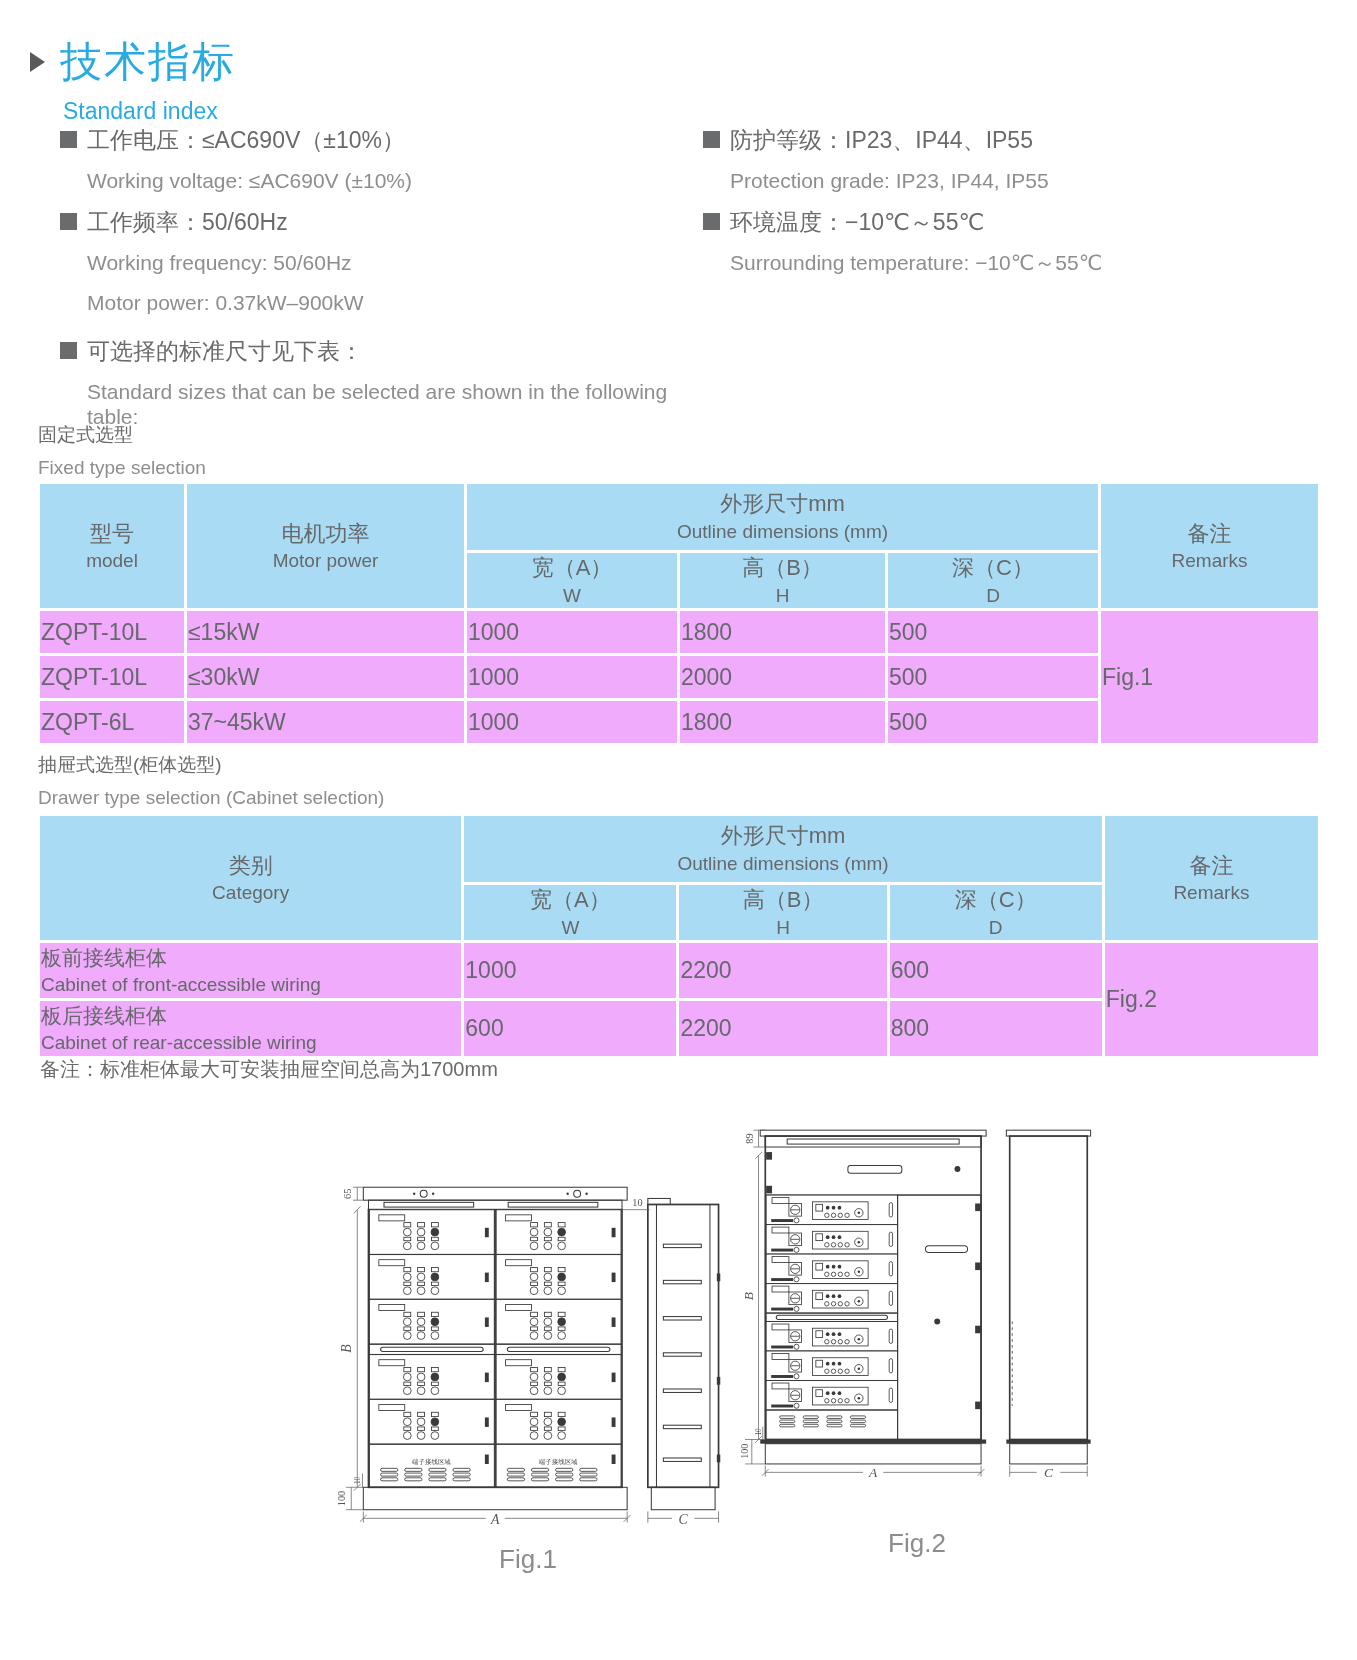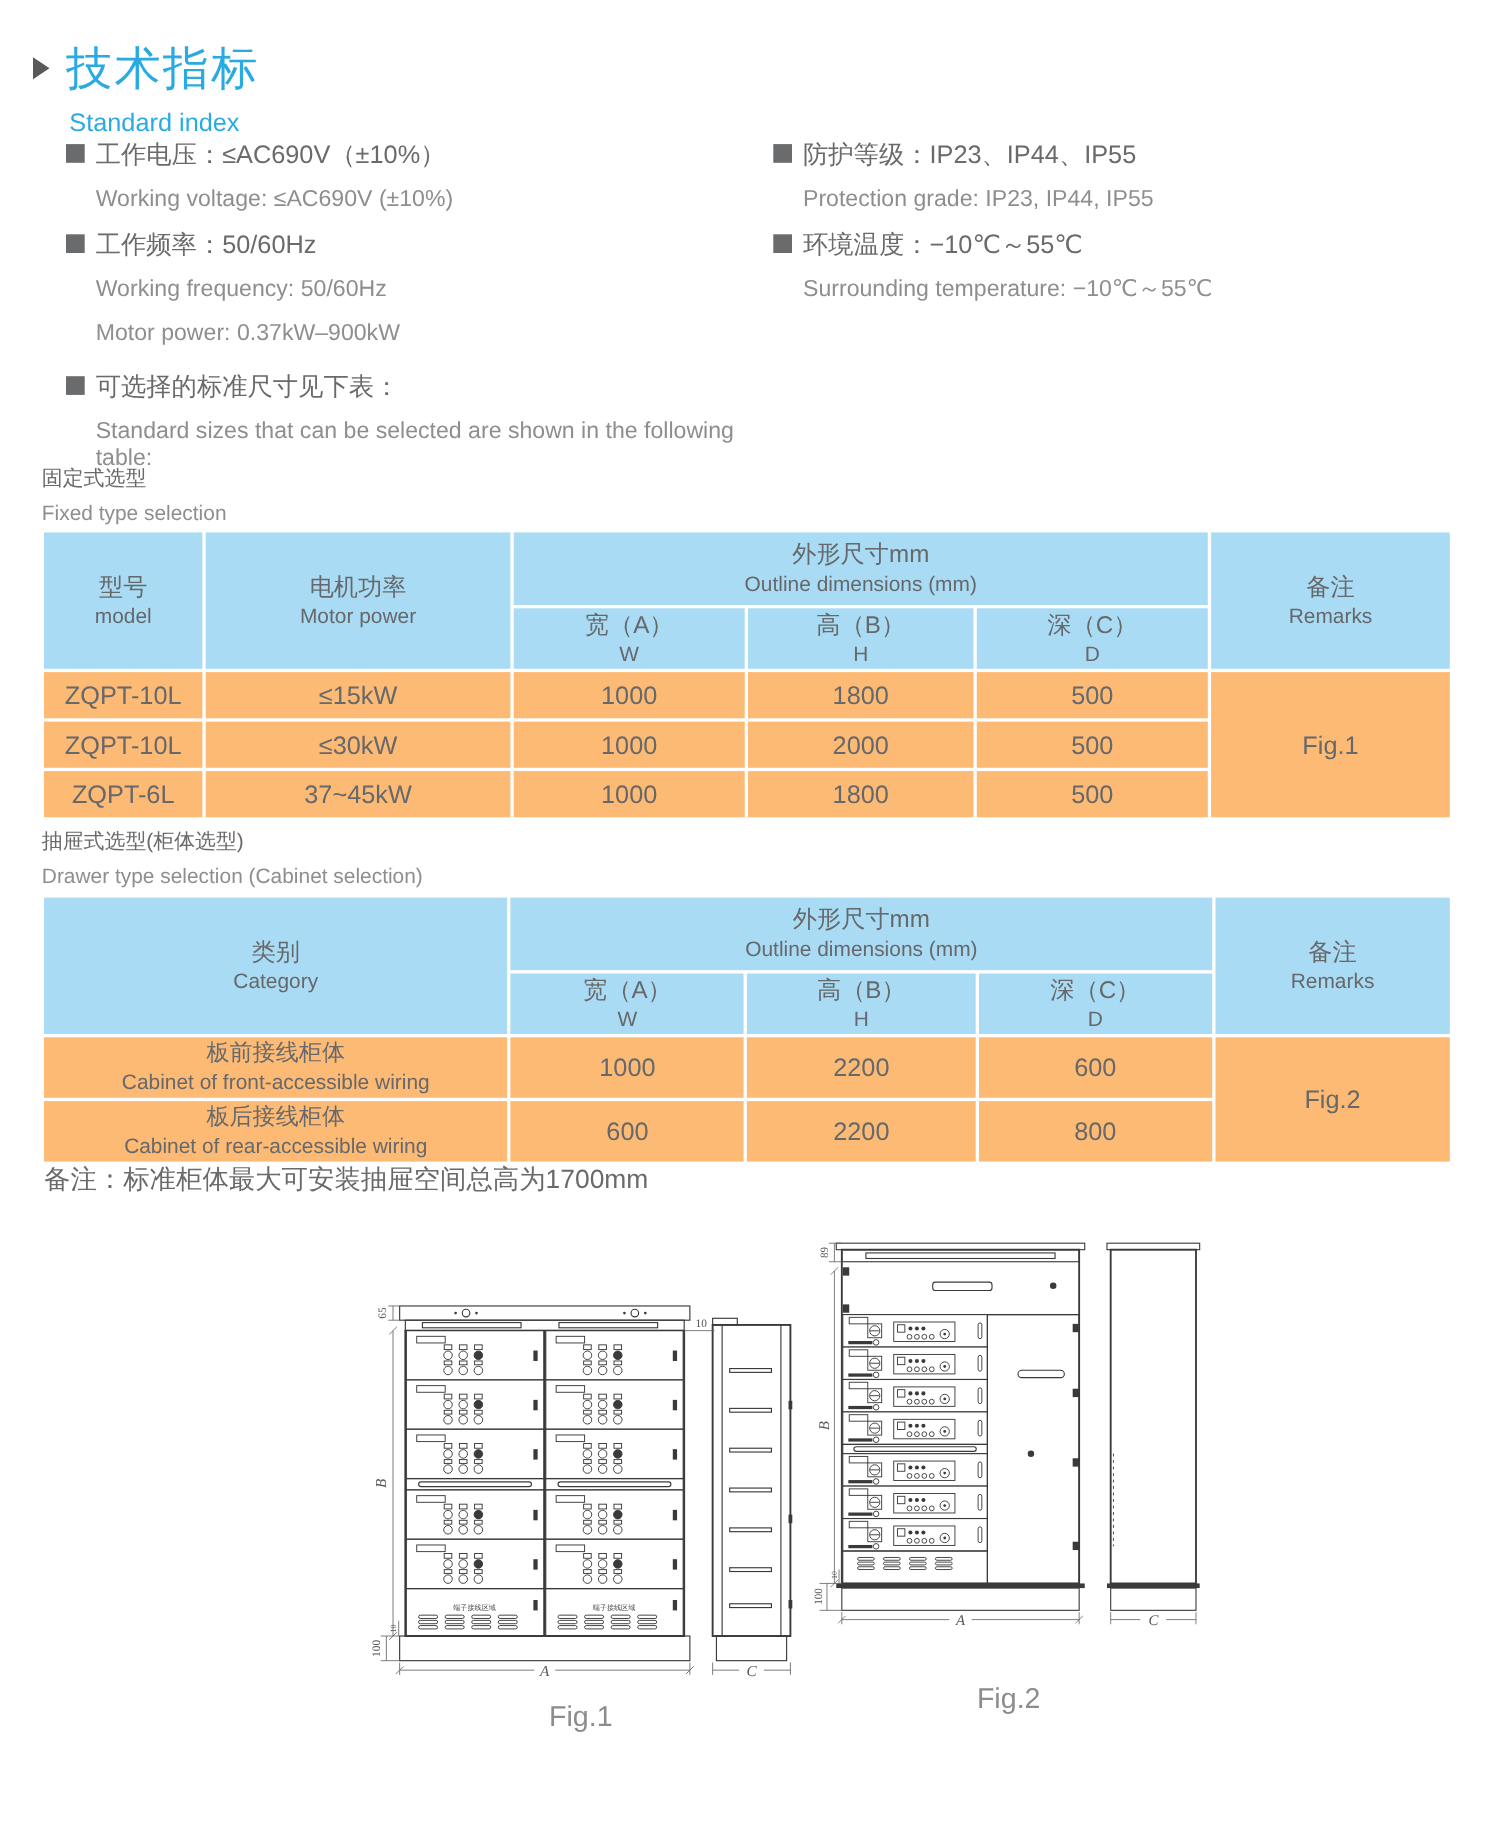--- a/index.html
+++ b/index.html
@@ -29,33 +29,33 @@
   .section-label .en{font-size:19px;color:#8d8e90;margin-top:9px;}
   .section-fixed{top:422px;}
   .section-drawer{top:752px;}
 
   
   .spec-table{position:absolute;left:37px;border-collapse:separate;border-spacing:3px;
               table-layout:fixed;width:1284px;}
   .table-fixed{top:481px;}
   .table-drawer{top:813px;}
   .spec-table th{background:#a9dcf4;font-weight:400;color:#66686b;text-align:center;vertical-align:middle;}
-  .spec-table td{background:#fdba74;color:#66686b;text-align:center;vertical-align:middle;font-size:23px;}
+  .spec-table td{background:#f0abfc;color:#66686b;vertical-align:middle;font-size:23px;}
   .spec-table .zh{font-size:22px;line-height:1.25;}
   .spec-table .en{font-size:19px;line-height:1.2;margin-top:3px;}
   tr.h1>th{height:64px;}
   tr.h2>th{height:52px;}
   .table-fixed tr.body>td{height:40px;}
   .table-drawer tr.body>td{height:53px;}
   .cell-2line .zh{font-size:21px;}
   .cell-2line .en{font-size:19px;}
 
   
   .note{position:absolute;left:40px;top:1056px;}
-  .note .zh{font-size:24px;color:#696a6c;}
+  .note .zh{font-size:20px;color:#696a6c;}
   .note .en{font-size:20px;color:#8d8e90;margin-top:8px;}
 
   
   .figures{position:absolute;left:0;top:1115px;width:1357px;height:545px;padding-left:44px;}
   .fig-wrap{position:absolute;text-align:center;}
   .fig1-wrap{left:334px;top:55px;width:388px;}
   .fig2-wrap{left:740px;top:0px;width:354px;}
   .fig-caption{font-size:26px;color:#8c8c8c;margin-top:4px;}
   svg .ln{fill:none;stroke:#3a3a3a;stroke-width:1.2;}
   svg .lnb{fill:none;stroke:#3a3a3a;stroke-width:2;}

